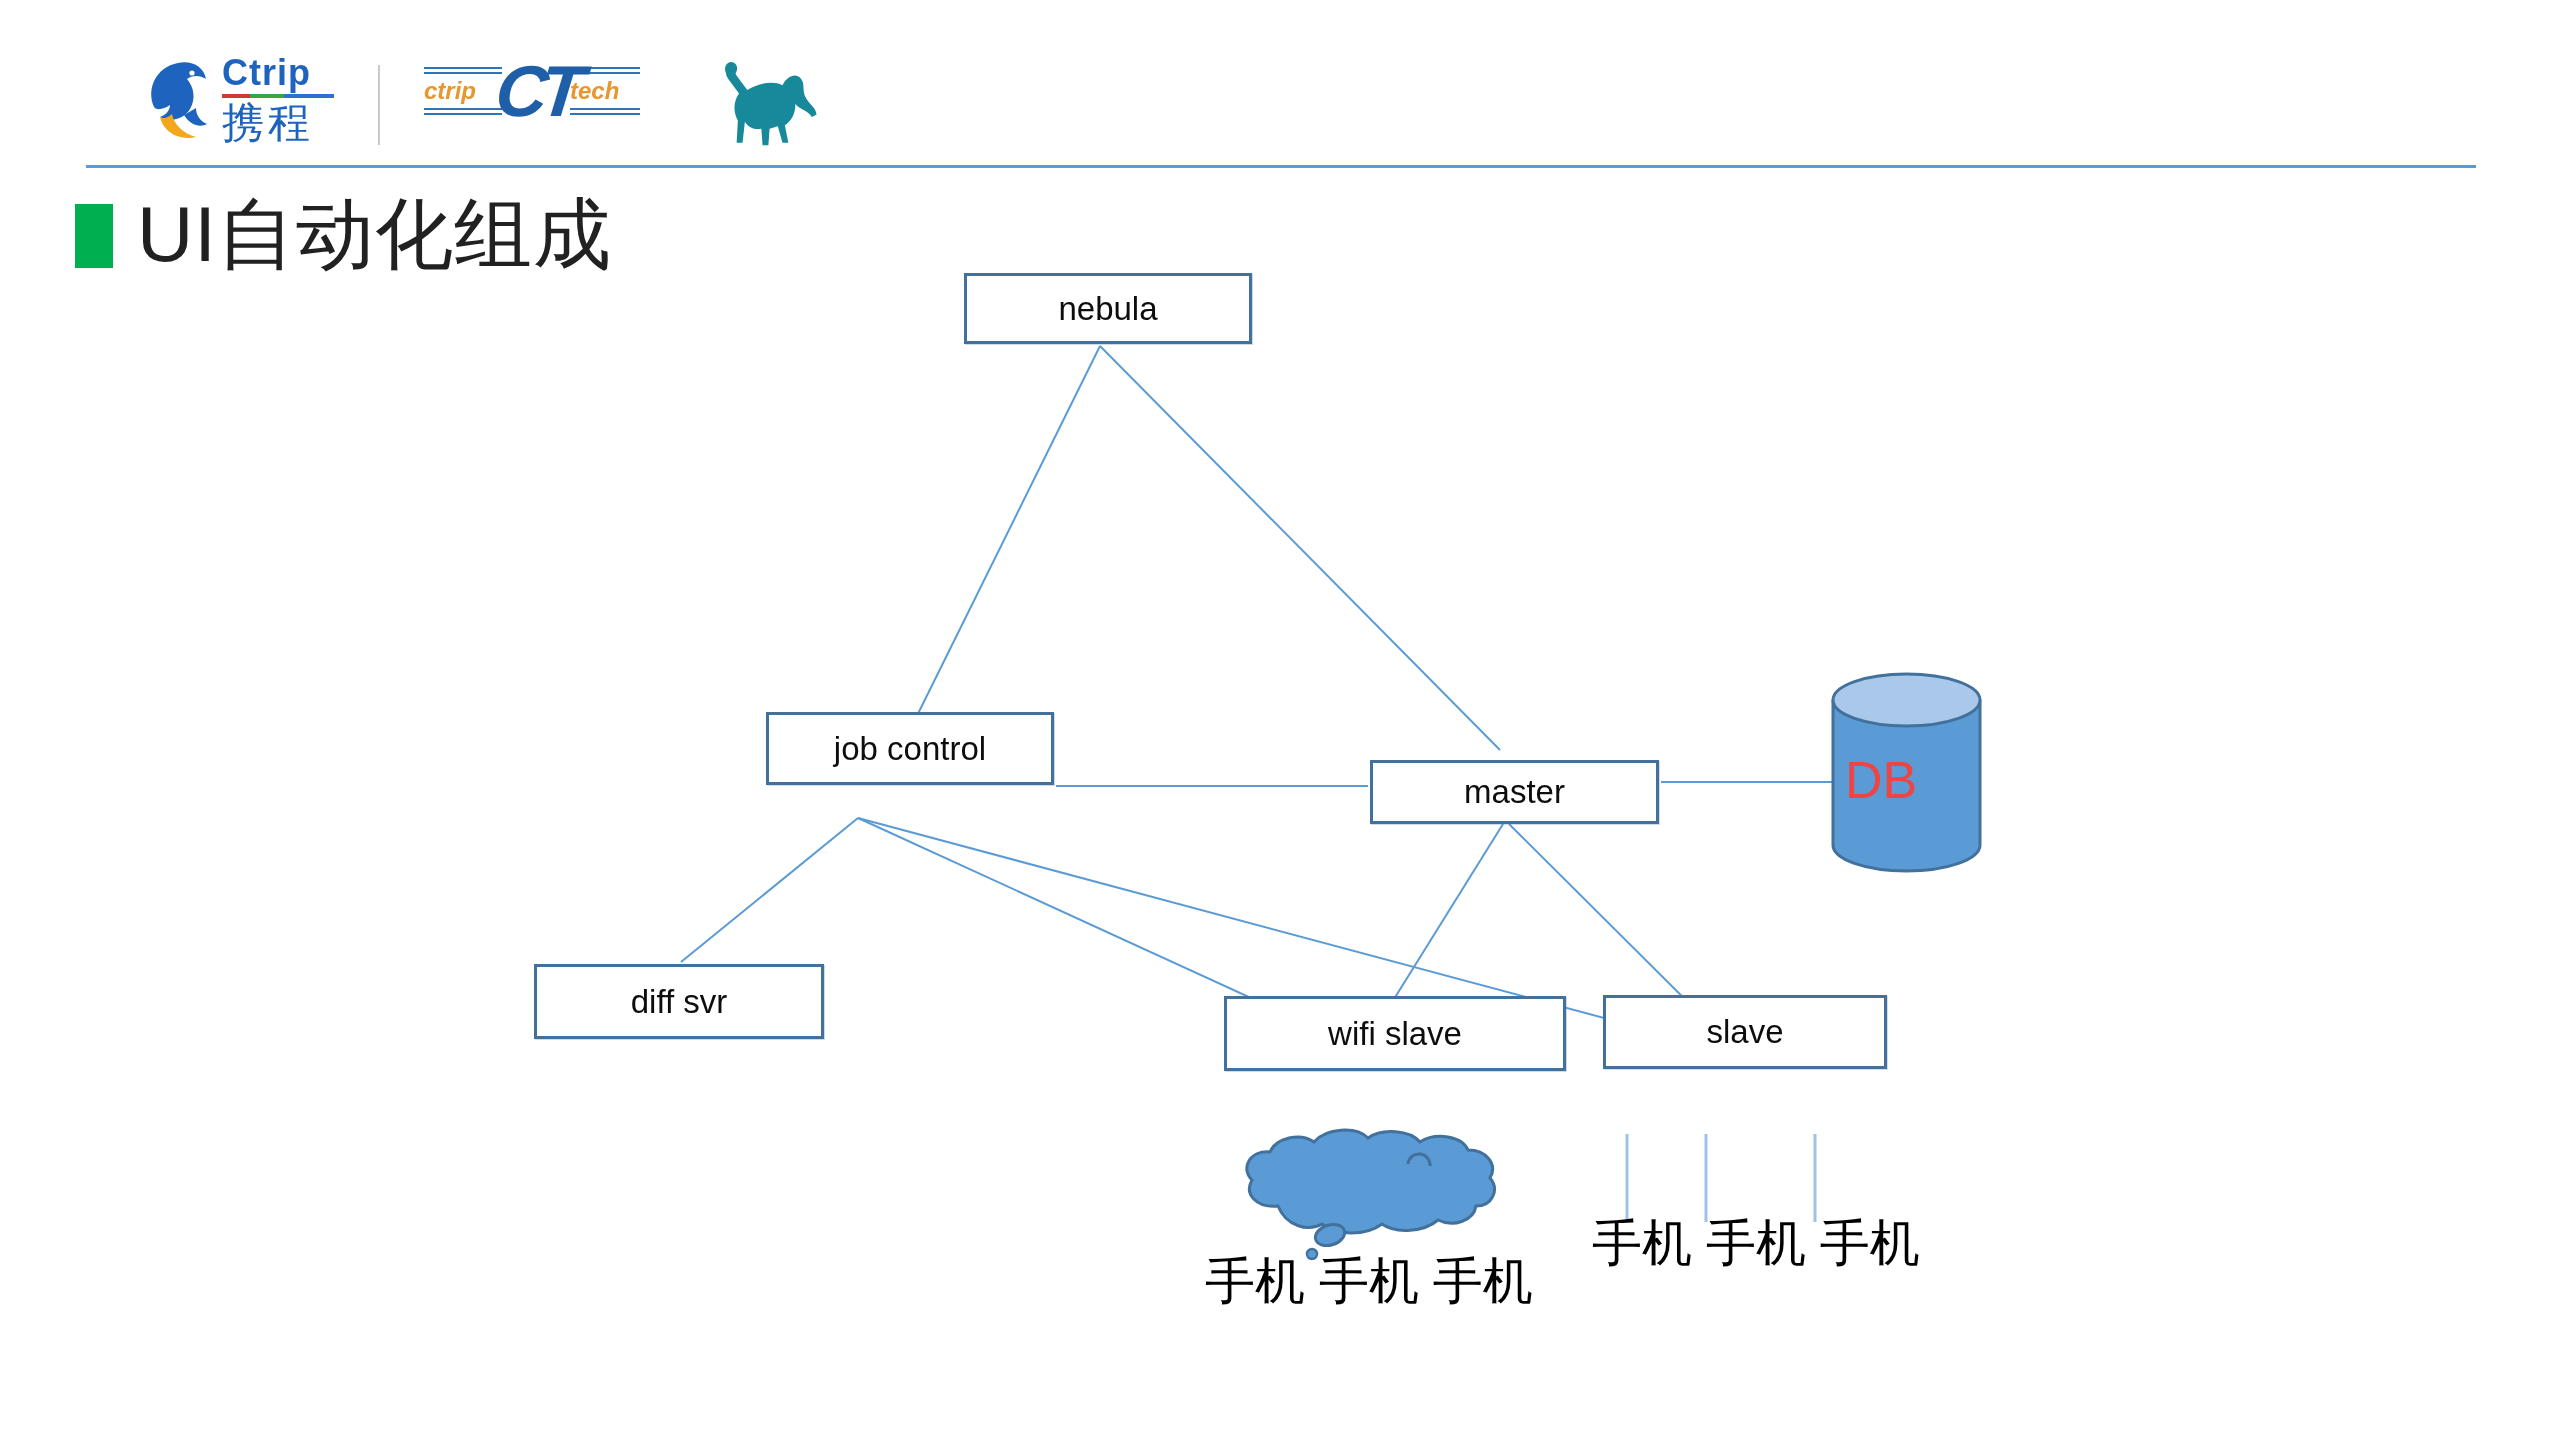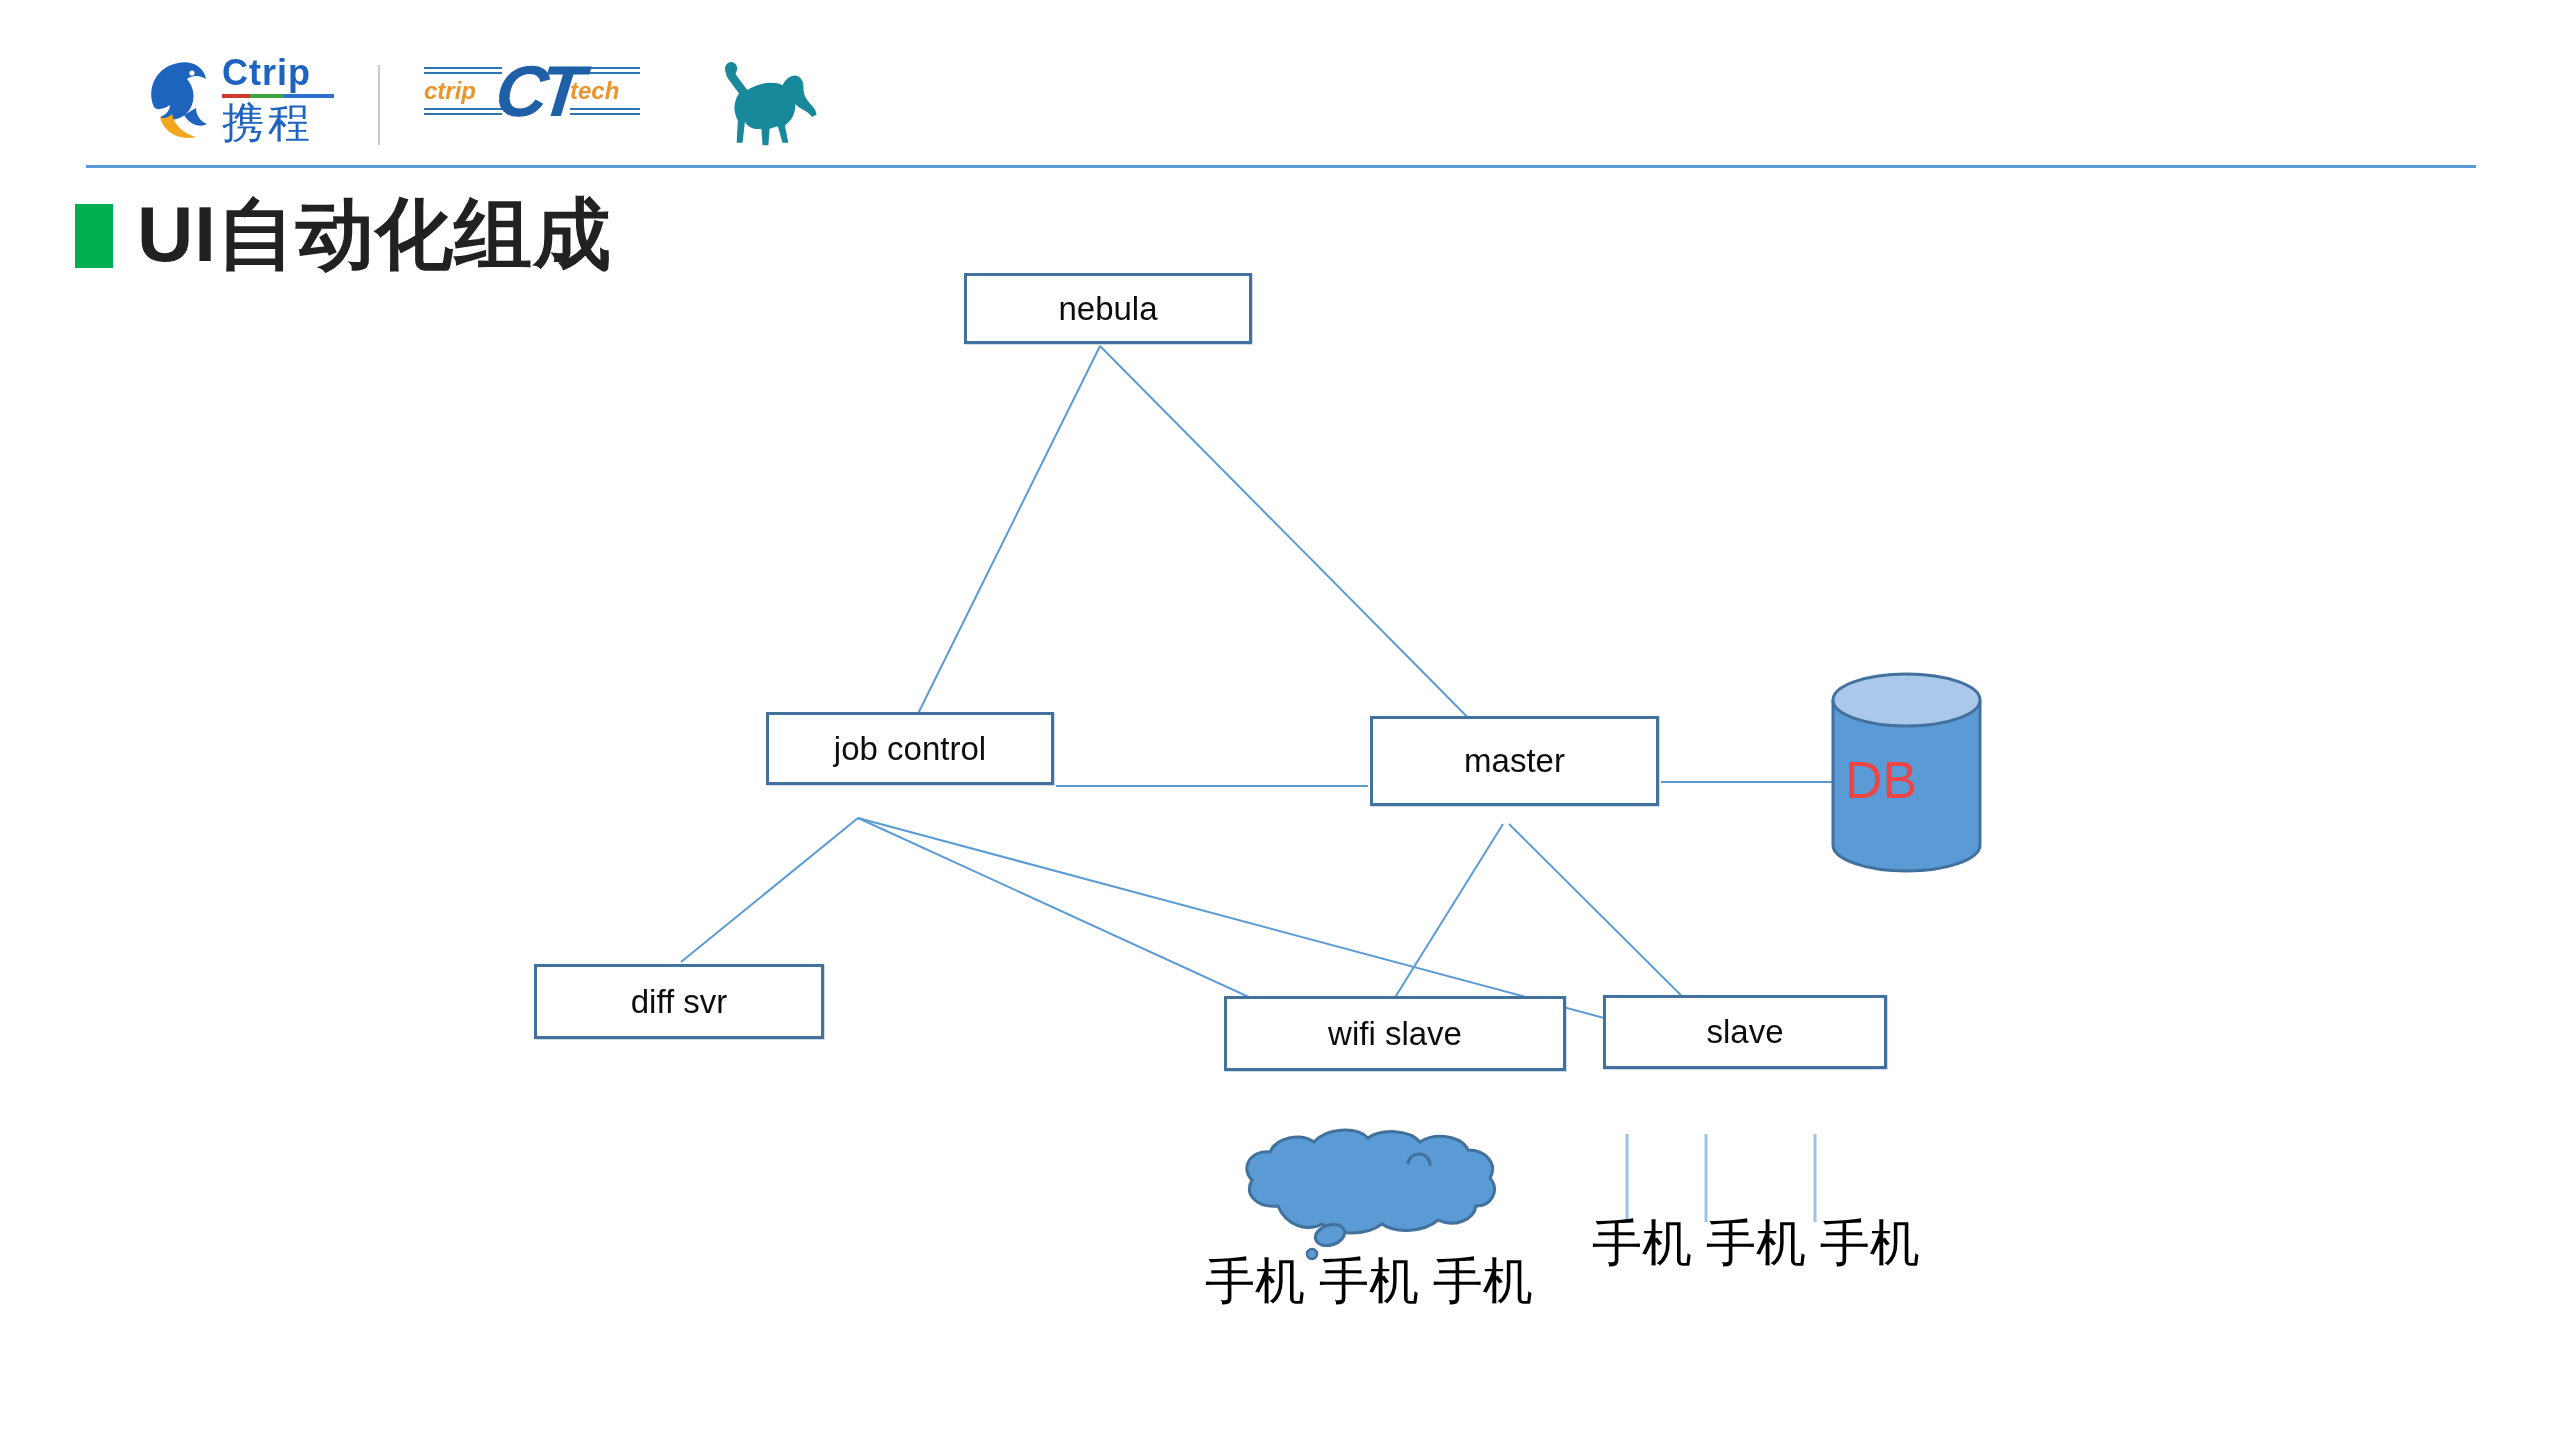--- a/index.html
+++ b/index.html
@@ -25,21 +25,21 @@
   .stripe-group{display:flex;flex-direction:column;gap:3px;}
   .stripe{height:2px;background:#2E75B6;}
   .cttech-word{font-style:italic;font-weight:bold;color:#E8962E;font-size:24px;line-height:1;margin:2px 0;}
   .cttech-monogram{font-size:72px;font-weight:bold;font-style:italic;color:#1F5FA8;line-height:0.9;margin:0 -6px;letter-spacing:-8px;transform:skewX(-6deg);}
   .camel-wrap{margin-left:60px;margin-top:2px;}
   .header-rule{position:absolute;left:86px;top:165px;width:2390px;height:3px;background:#5B9BD5;}
 
   
   .title-row{position:absolute;left:75px;top:192px;display:flex;align-items:flex-start;}
   .title-bullet{width:38px;height:64px;background:#00B050;margin-top:12px;}
-  .page-title{margin-left:24px;font-size:78px;font-weight:700;color:#212121;line-height:1.1;letter-spacing:1px;}
+  .page-title{margin-left:24px;font-size:78px;font-weight:400;color:#212121;line-height:1.1;letter-spacing:1px;}
 
   
   .diagram-svg{position:absolute;left:0;top:0;}
   .node{
     position:absolute;
     background:#ffffff;
     border:3px solid #41719C;
     display:flex;align-items:center;justify-content:center;
     box-sizing:border-box;
     box-shadow:1px 1px 0 rgba(65,113,156,.25);
@@ -150,21 +150,21 @@
   </svg>
 
   <div class="node" style="left:964px;top:273px;width:288px;height:71px">
     <span class="node-label">nebula</span>
   </div>
 
   <div class="node" style="left:766px;top:712px;width:288px;height:73px">
     <span class="node-label">job control</span>
   </div>
 
-  <div class="node" style="left:1370px;top:716px;width:289px;height:90px">
+  <div class="node" style="left:1370px;top:760px;width:289px;height:64px">
     <span class="node-label">master</span>
   </div>
 
   <div class="node" style="left:534px;top:964px;width:290px;height:75px">
     <span class="node-label">diff svr</span>
   </div>
 
   <div class="node" style="left:1224px;top:996px;width:342px;height:75px">
     <span class="node-label">wifi slave</span>
   </div>

